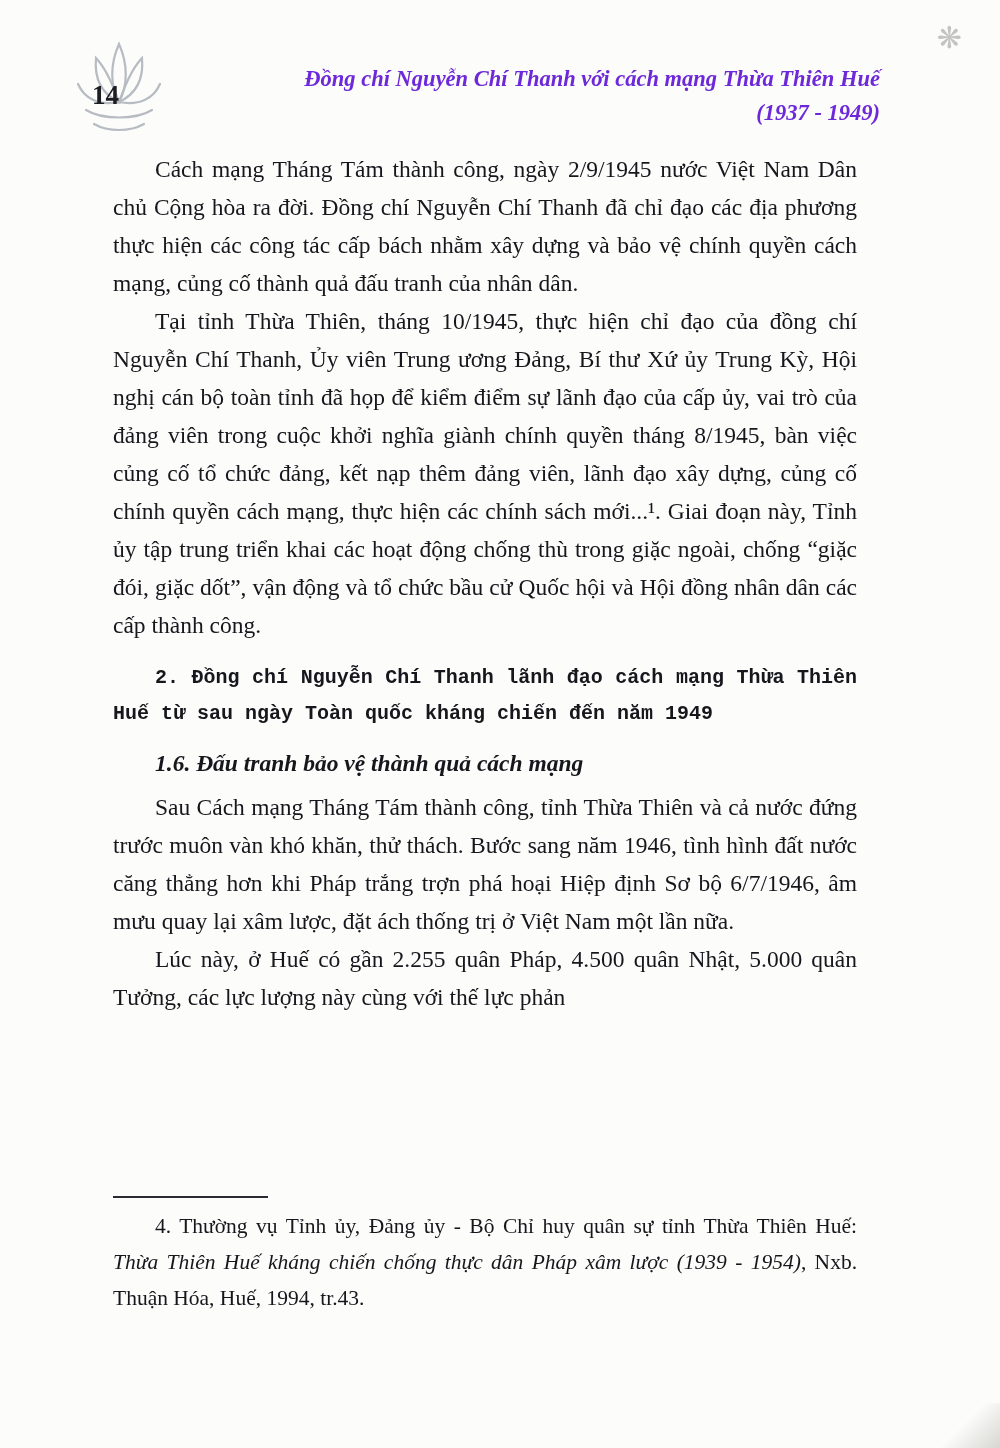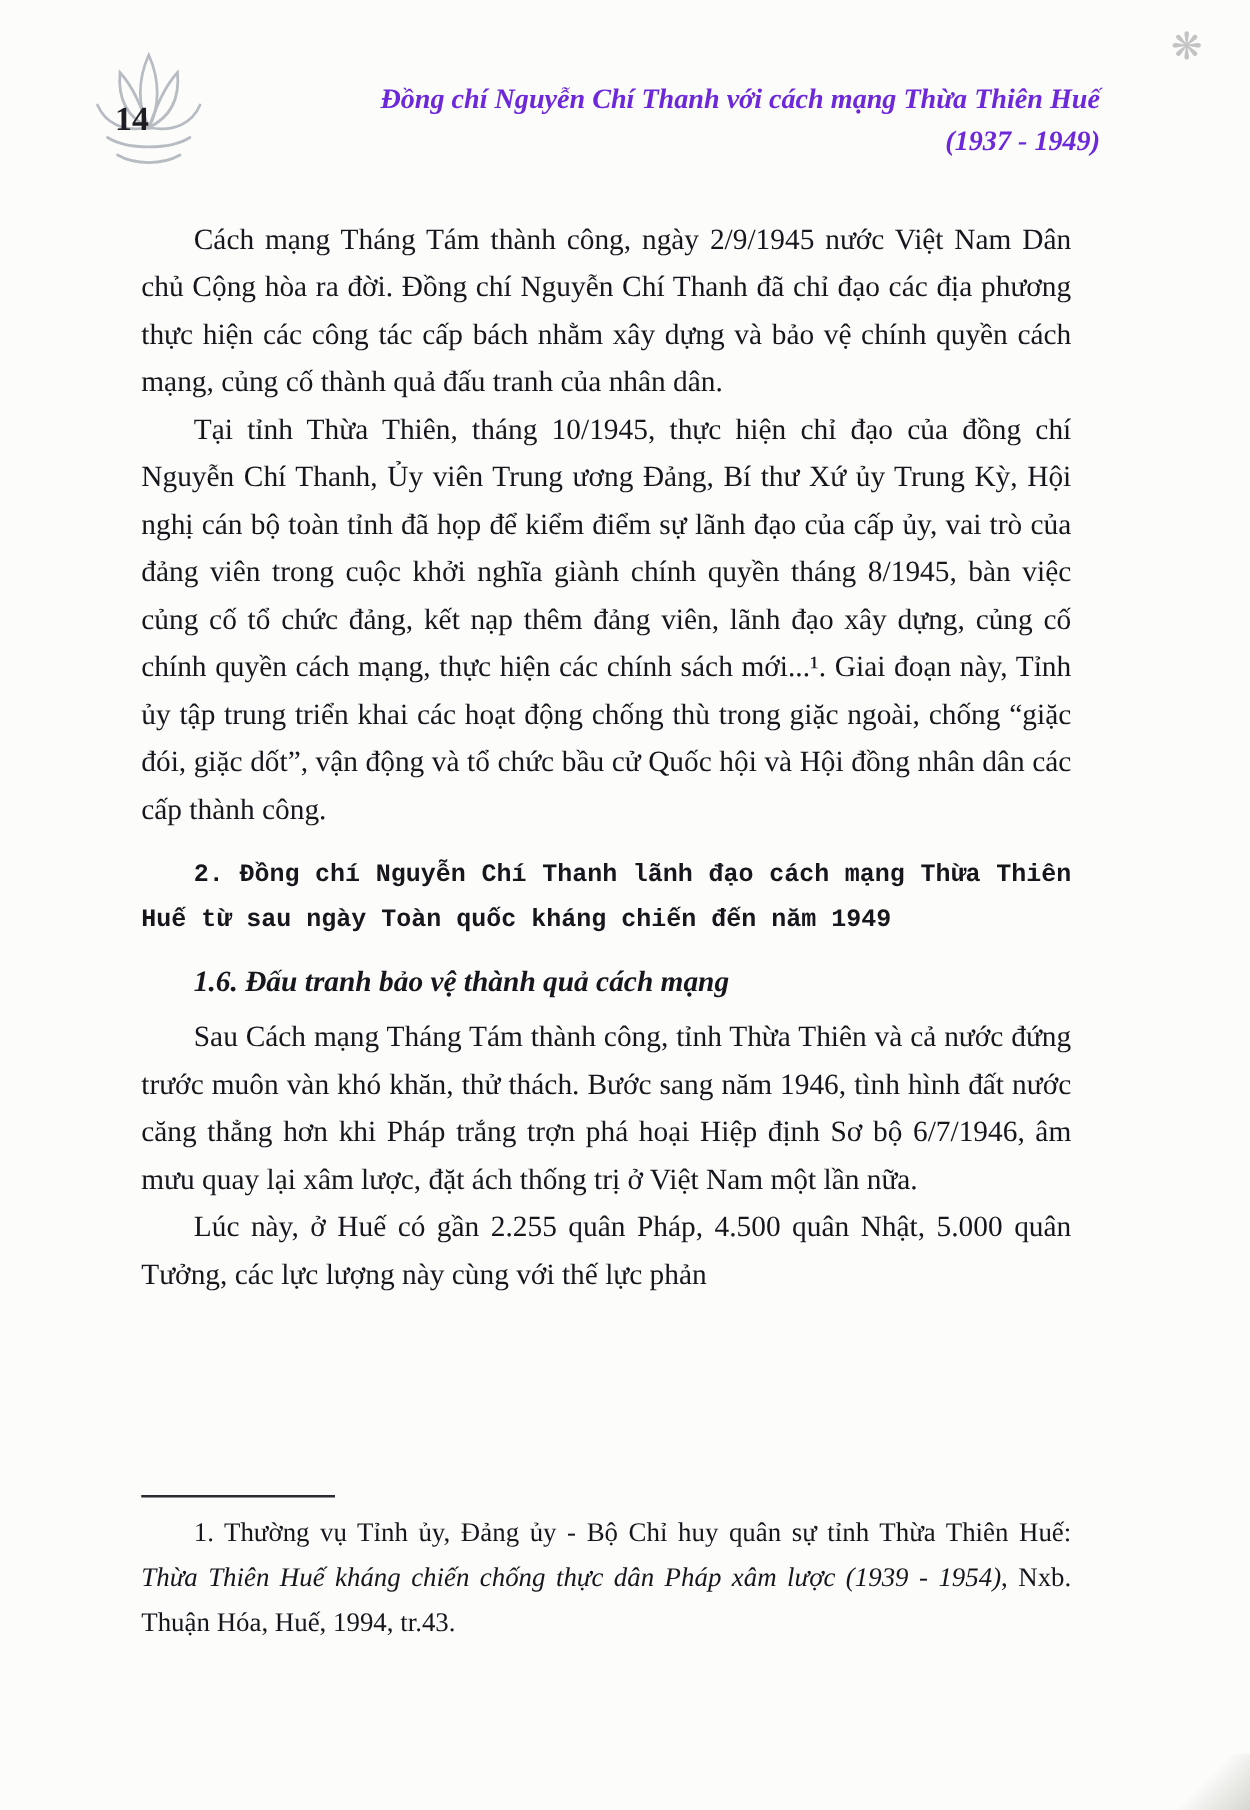--- a/index.html
+++ b/index.html
@@ -59,21 +59,20 @@
 
   
   .content {
     position: absolute;
     left: 113px;
     top: 150px;
     width: 744px;
     font-size: 23.5px;
     line-height: 38px;
     text-align: justify;
-    margin-top: 23px;
   }
   .content p {
     margin: 0;
     text-indent: 42px;
   }
   .section-heading {
     margin: 16px 0 12px 0;
     font-family: Liberation Mono, monospace;
     font-weight: bold;
     font-size: 20px;
@@ -149,18 +148,18 @@
     <p>Cách mạng Tháng Tám thành công, ngày 2/9/1945 nước Việt Nam Dân chủ Cộng hòa ra đời. Đồng chí Nguyễn Chí Thanh đã chỉ đạo các địa phương thực hiện các công tác cấp bách nhằm xây dựng và bảo vệ chính quyền cách mạng, củng cố thành quả đấu tranh của nhân dân.</p>
     <p>Tại tỉnh Thừa Thiên, tháng 10/1945, thực hiện chỉ đạo của đồng chí Nguyễn Chí Thanh, Ủy viên Trung ương Đảng, Bí thư Xứ ủy Trung Kỳ, Hội nghị cán bộ toàn tỉnh đã họp để kiểm điểm sự lãnh đạo của cấp ủy, vai trò của đảng viên trong cuộc khởi nghĩa giành chính quyền tháng 8/1945, bàn việc củng cố tổ chức đảng, kết nạp thêm đảng viên, lãnh đạo xây dựng, củng cố chính quyền cách mạng, thực hiện các chính sách mới...¹. Giai đoạn này, Tỉnh ủy tập trung triển khai các hoạt động chống thù trong giặc ngoài, chống “giặc đói, giặc dốt”, vận động và tổ chức bầu cử Quốc hội và Hội đồng nhân dân các cấp thành công.</p>
     <div class="section-heading">2. Đồng chí Nguyễn Chí Thanh lãnh đạo cách mạng Thừa Thiên Huế từ sau ngày Toàn quốc kháng chiến đến năm 1949</div>
     <div class="subsection-heading">1.6. Đấu tranh bảo vệ thành quả cách mạng</div>
     <p>Sau Cách mạng Tháng Tám thành công, tỉnh Thừa Thiên và cả nước đứng trước muôn vàn khó khăn, thử thách. Bước sang năm 1946, tình hình đất nước căng thẳng hơn khi Pháp trắng trợn phá hoại Hiệp định Sơ bộ 6/7/1946, âm mưu quay lại xâm lược, đặt ách thống trị ở Việt Nam một lần nữa.</p>
     <p>Lúc này, ở Huế có gần 2.255 quân Pháp, 4.500 quân Nhật, 5.000 quân Tưởng, các lực lượng này cùng với thế lực phản</p>
   </div>
 
   <div class="footnote-block">
     <hr class="footnote-rule">
-    <p class="footnote-text"><span>1. Thường vụ Tỉnh ủy, Đảng ủy - Bộ Chỉ huy quân sự tỉnh Thừa Thiên Huế: </span><span class="it">Thừa Thiên Huế kháng chiến chống thực dân Pháp xâm lược (1939 - 1954)</span><span>, Nxb. Thuận Hóa, Huế, 1994, tr.43.</span></p>
+    <p class="footnote-text"><span>4. Thường vụ Tỉnh ủy, Đảng ủy - Bộ Chỉ huy quân sự tỉnh Thừa Thiên Huế: </span><span class="it">Thừa Thiên Huế kháng chiến chống thực dân Pháp xâm lược (1939 - 1954)</span><span>, Nxb. Thuận Hóa, Huế, 1994, tr.43.</span></p>
   </div>
 
   <div class="corner-shade"></div>
 
 </div>
 
 </body></html>

